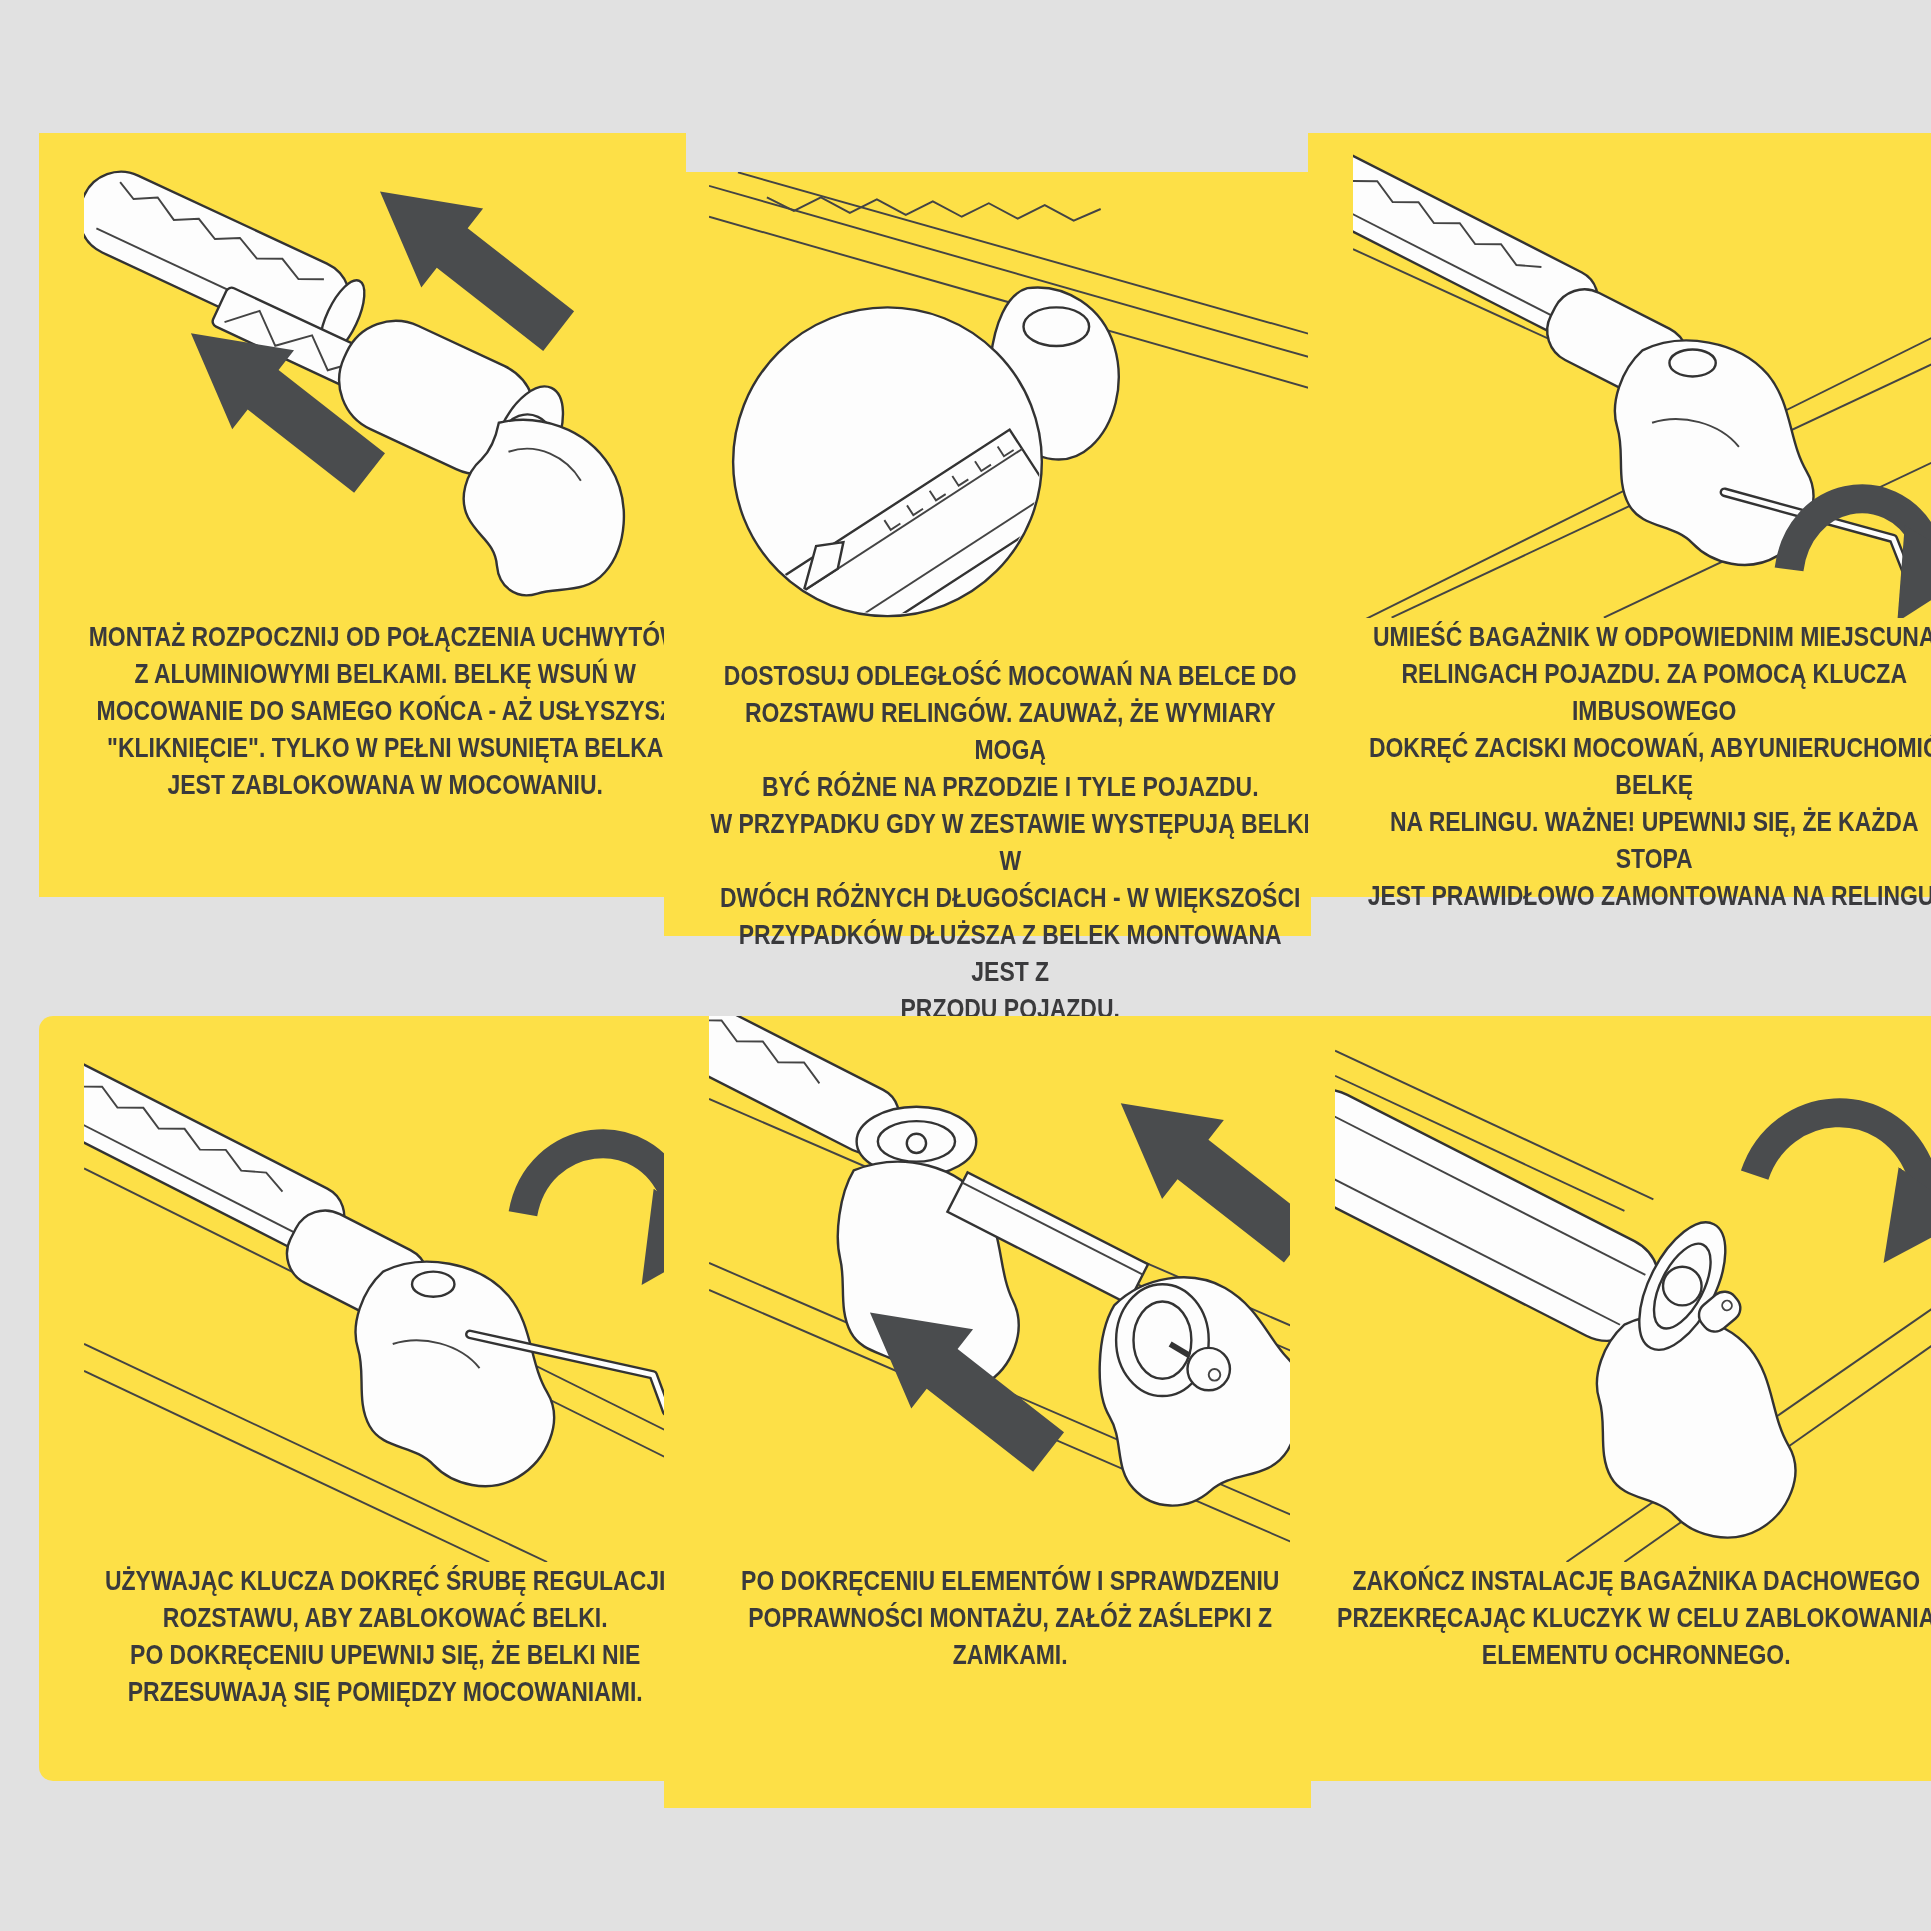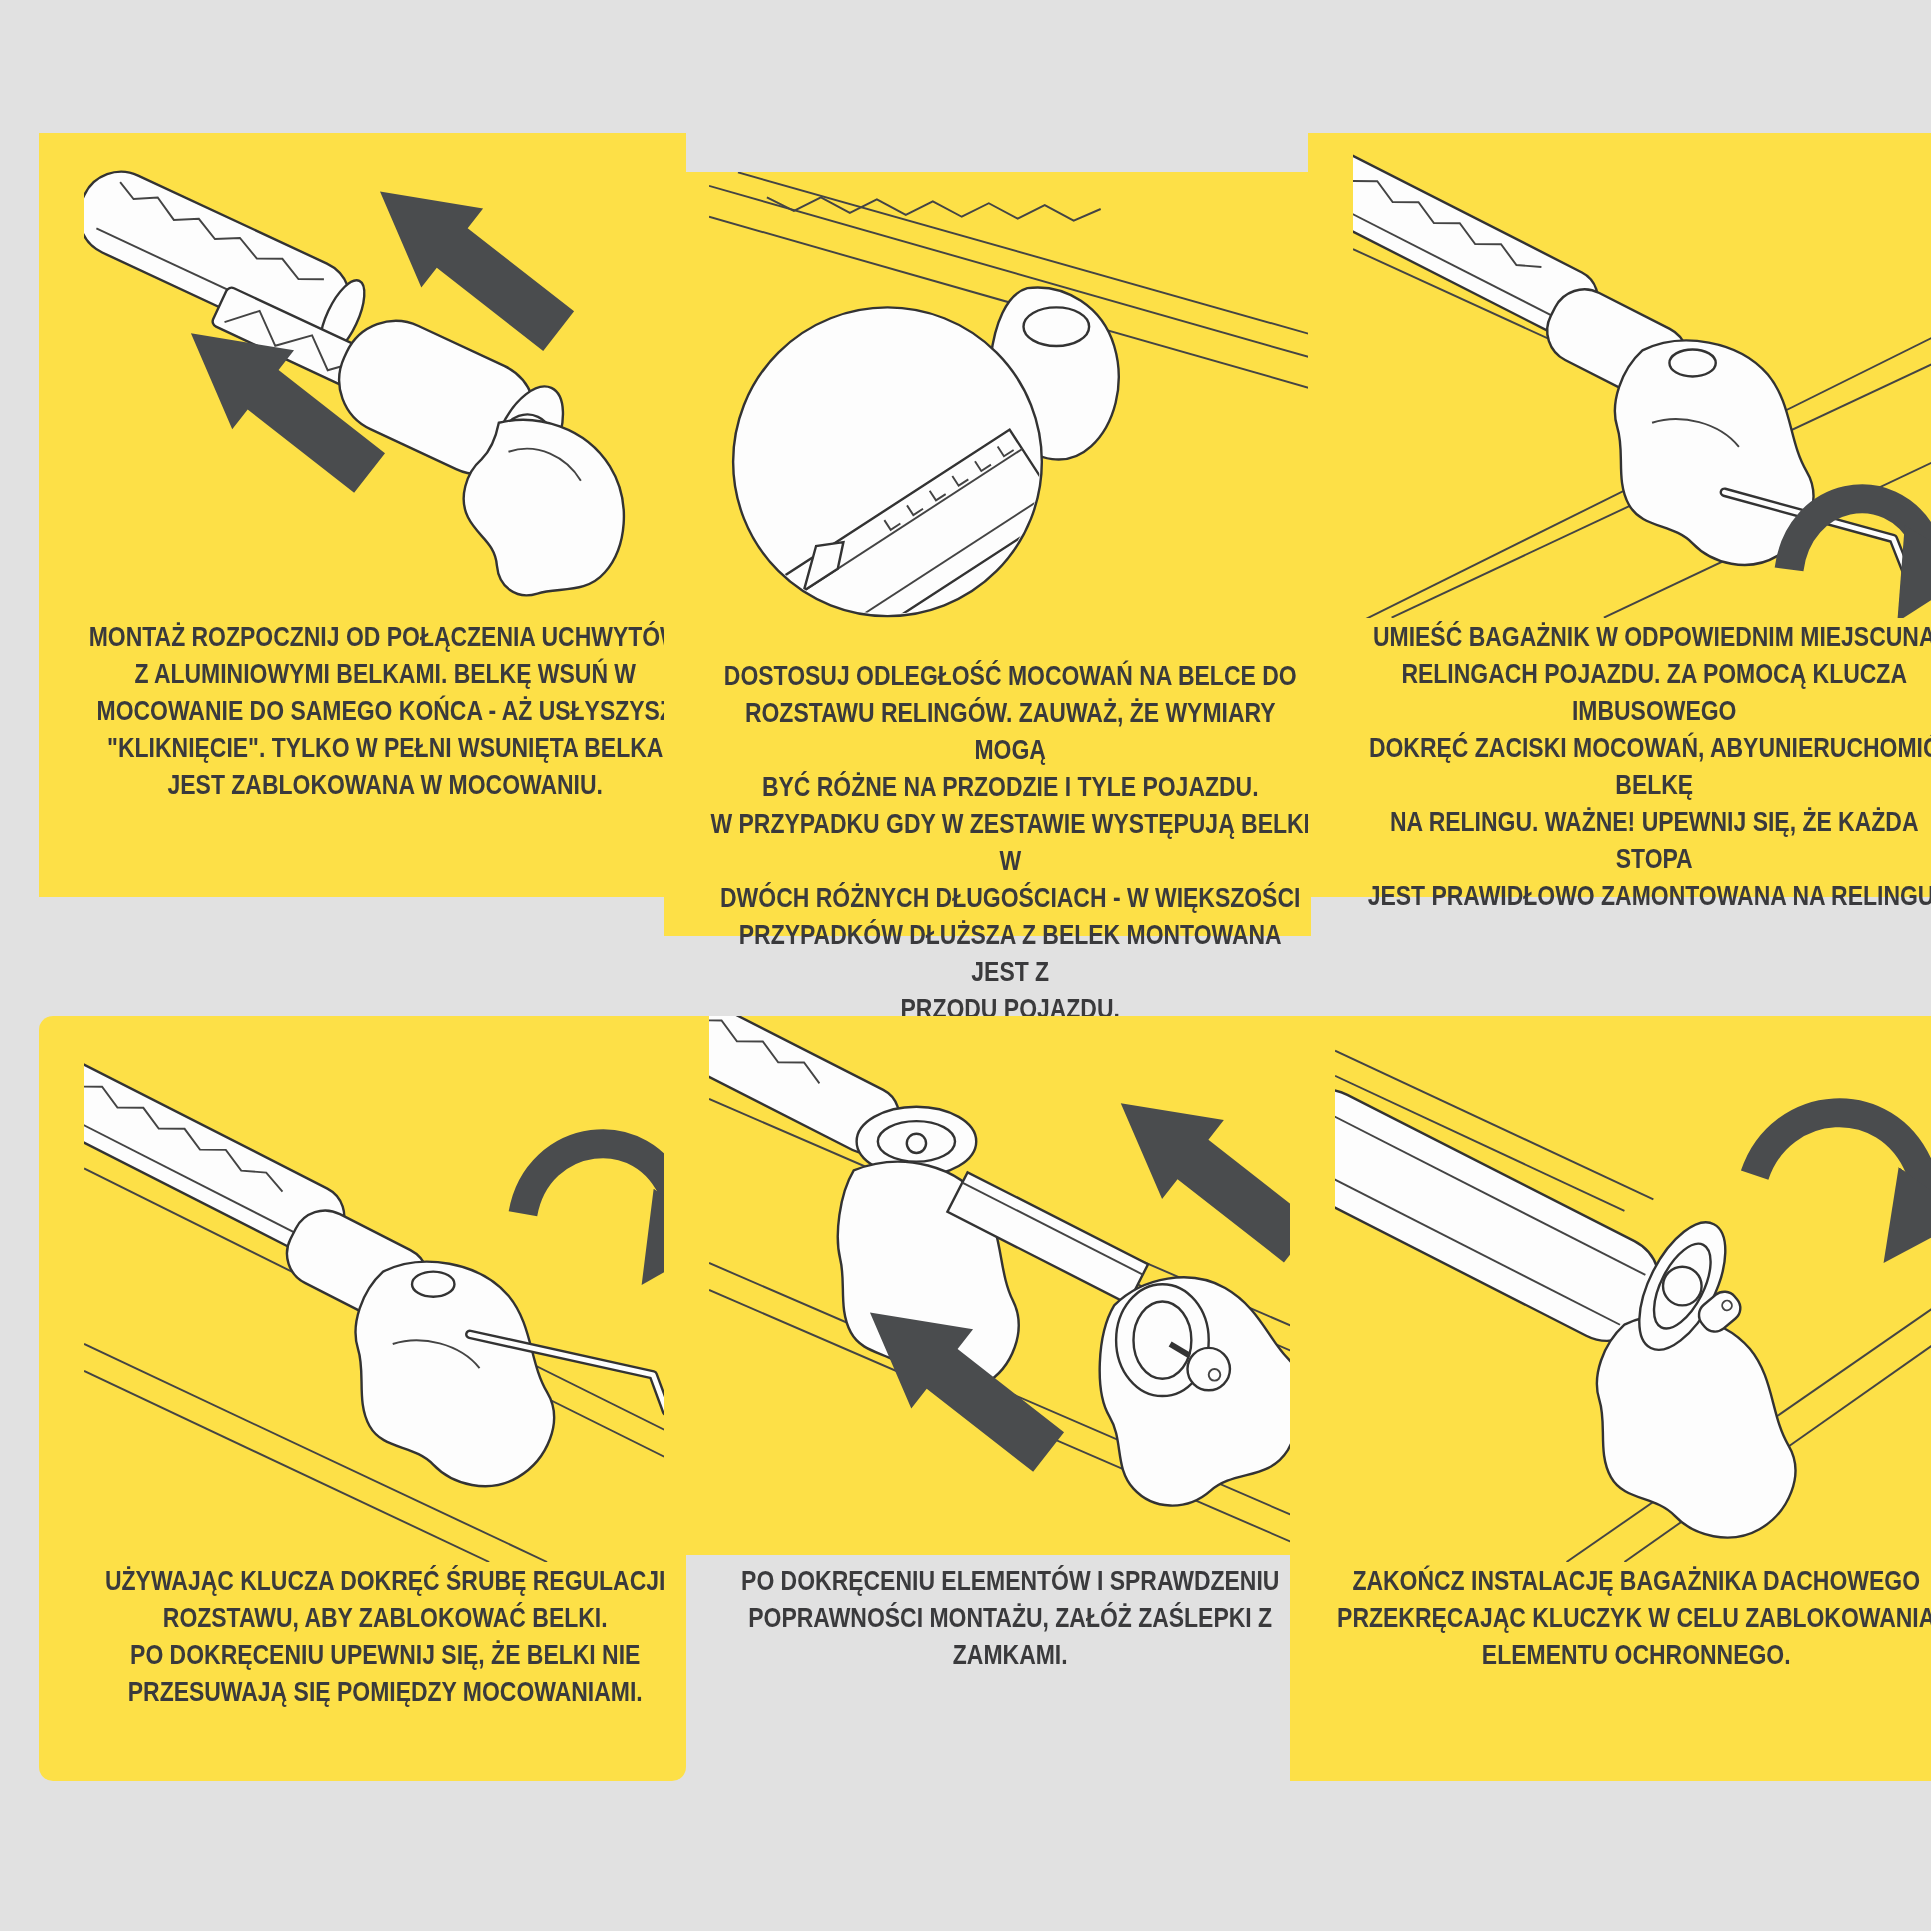--- a/index.html
+++ b/index.html
@@ -8,21 +8,21 @@
     background:#e1e1e1;
     font-family:"Liberation Sans",sans-serif;
   }
   .card{
     position:absolute;background:#fde047;padding-left:45px;
   }
   .c1{left:39px;top:133px;width:602px;height:764px;}
   .c2{left:664px;top:133px;width:602px;height:764px;margin-top:39px;}
   .c3{left:1290px;top:133px;width:602px;height:764px;margin-left:18px;}
   .c4{left:39px;top:1016px;width:602px;height:765px;border-radius:14px;}
-  .c5{left:664px;top:1016px;width:602px;height:539px;}
+  .c5{left:664px;top:1016px;width:602px;height:792px;}
   .c6{left:1290px;top:1016px;width:602px;height:765px;}
   .art{display:block;width:602px;}
   .row1 .art{height:485px;}
   .row2 .art{height:546px;}
   .caption{
     width:122%;margin-left:-11%;
     transform:scaleX(0.82);transform-origin:50% 0;
     font-weight:bold;font-size:28px;line-height:37px;
     letter-spacing:0;
     color:#3a3a3c;text-align:center;white-space:pre-line;

